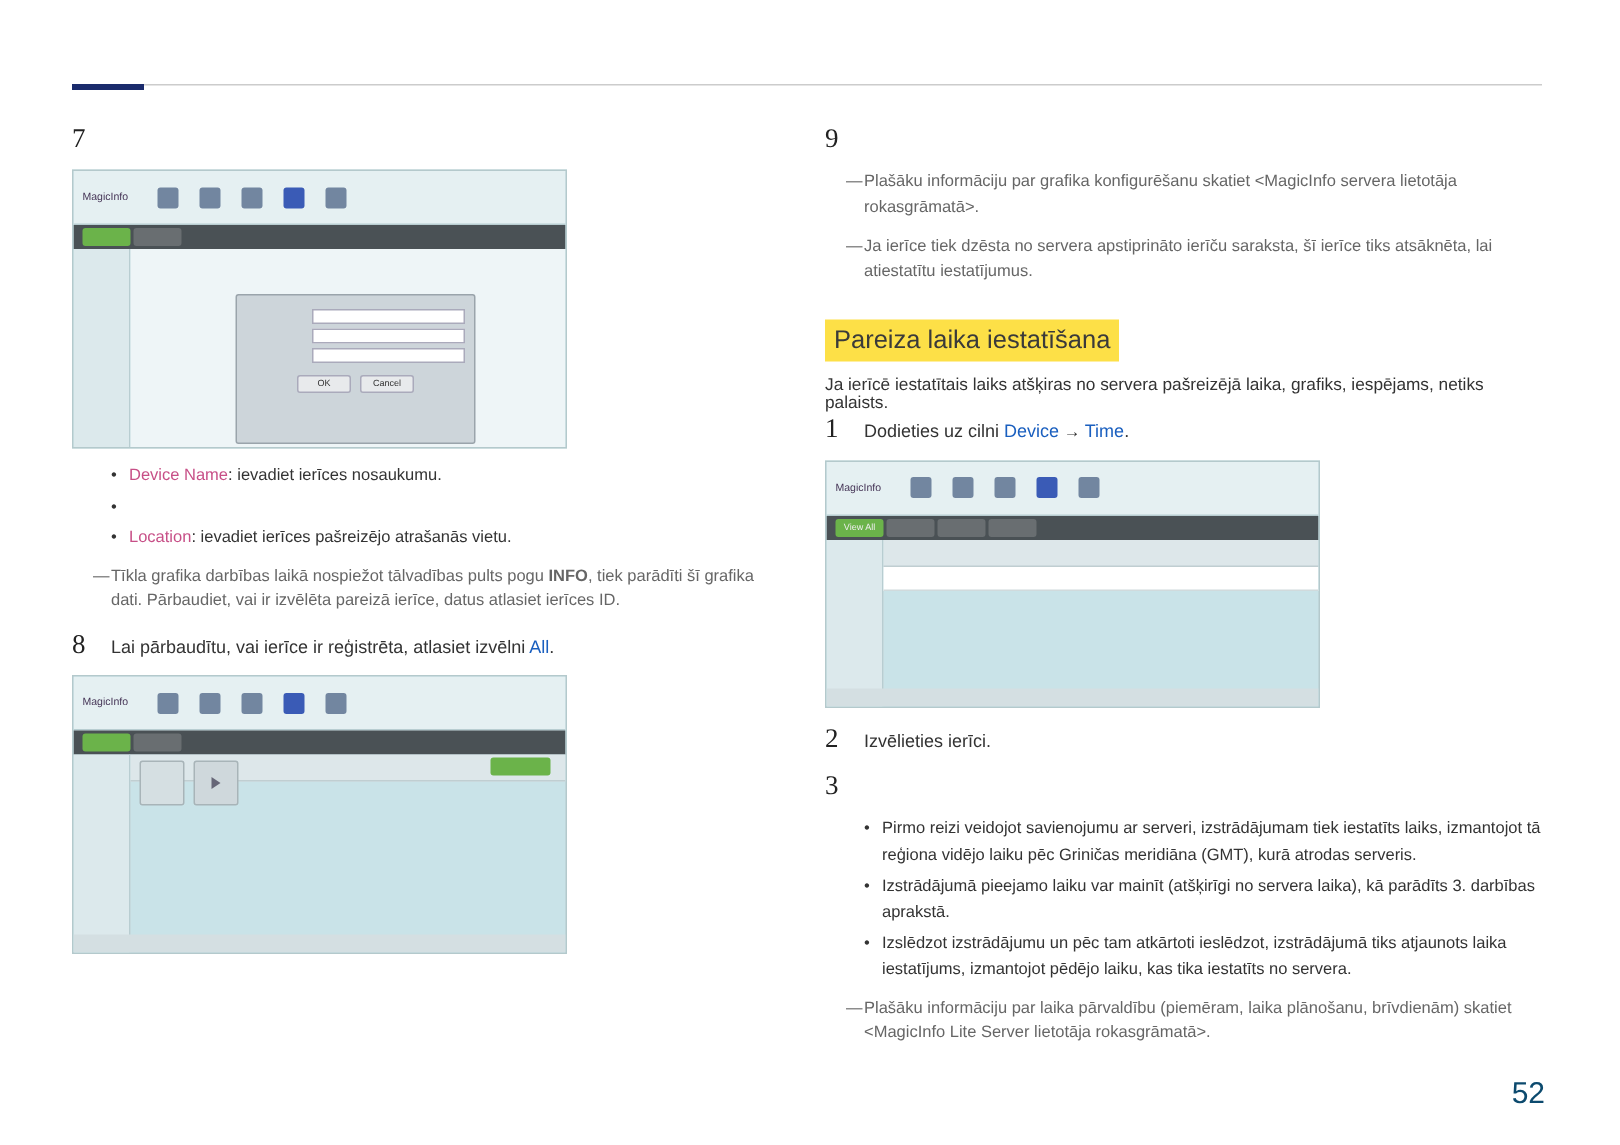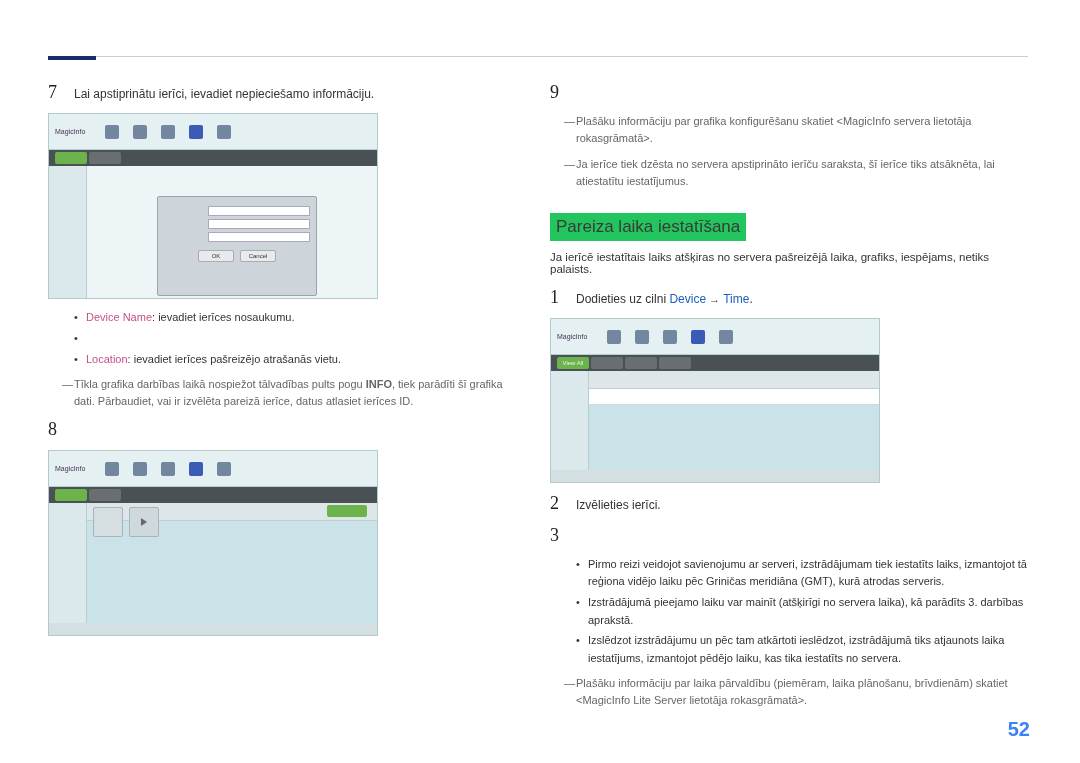--- a/index.html
+++ b/index.html
@@ -149,52 +149,49 @@
   .note-line {
     font-size: 11px;
     line-height: 1.5;
     color: #666;
     margin: 6px 0 10px 26px;
     display: flex;
   }
   .note-dash { width: 12px; flex: 0 0 12px; margin-left: -12px;}
   .section-title {
     display: inline-block;
-    background: #22c55e;
+    background: #fde047;
     color: #3a3a3a;
     font-size: 17px;
     padding: 4px 6px;
     margin: 14px 0 10px 0;
   }
   .section-sub {
     font-size: 11.5px;
     color: #333;
-    margin-bottom: 12px;
   }
   .arrow { font-size: 11px; }
   .page-num {
     position: absolute;
     bottom: 22px;
     right: 50px;
     font-size: 20px;
-    color: #3b82f6;
-    font-weight: bold;
+    color: #0c4a6e;
   }
 </style>
 </head>
 <body>
 
 <div class="top-border"></div>
 <div class="top-accent"></div>
 
 <div class="left-col">
 
   <div class="step-row">
     <div class="step-num">7</div>
-    <div class="step-text">Lai apstiprinātu ierīci, ievadiet nepieciešamo informāciju.</div>
   </div>
 
   <div class="screenshot ss1">
     <div class="ss-top">
       <span class="ss-logo">MagicInfo</span>
       <div class="ss-icons">
         <div class="ss-icon"></div>
         <div class="ss-icon"></div>
         <div class="ss-icon"></div>
         <div class="ss-icon sel"></div>
@@ -244,20 +241,23 @@
 
   <div class="note-line">
     <span class="note-dash">―</span>
     <span>
       <span>Tīkla grafika darbības laikā nospiežot tālvadības pults pogu </span><b>INFO</b><span>, tiek parādīti šī grafika dati. Pārbaudiet, vai ir izvēlēta pareizā ierīce, datus atlasiet ierīces ID.</span>
     </span>
   </div>
 
   <div class="step-row">
     <div class="step-num">8</div>
+    <div class="step-text">
+      <span>Lai pārbaudītu, vai ierīce ir reģistrēta, atlasiet izvēlni </span><span class="highlight-blue">All</span>.
+    </div>
   </div>
 
   <div class="screenshot ss2">
     <div class="ss-top">
       <span class="ss-logo">MagicInfo</span>
       <div class="ss-icons">
         <div class="ss-icon"></div>
         <div class="ss-icon"></div>
         <div class="ss-icon"></div>
         <div class="ss-icon sel"></div>

